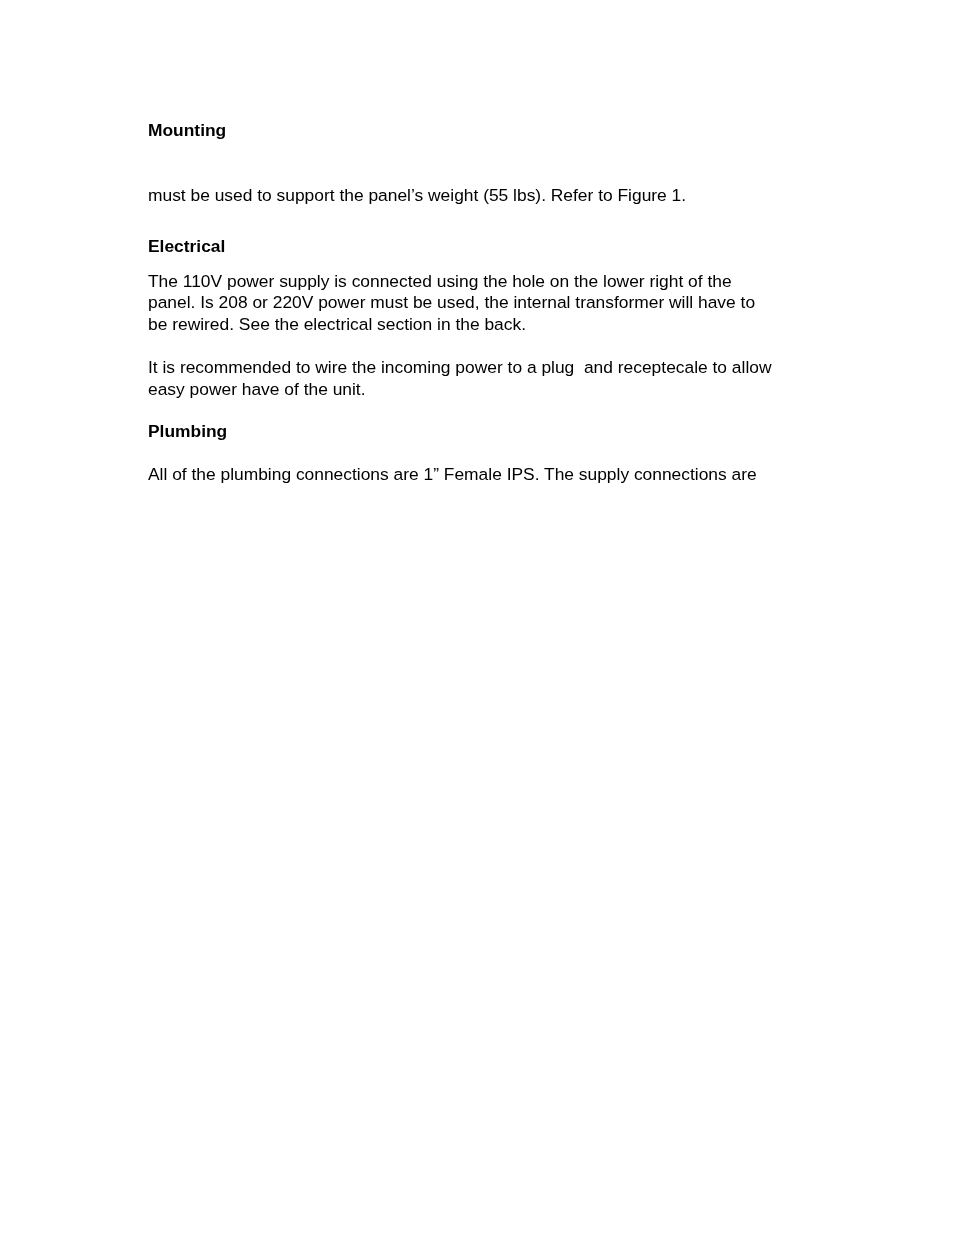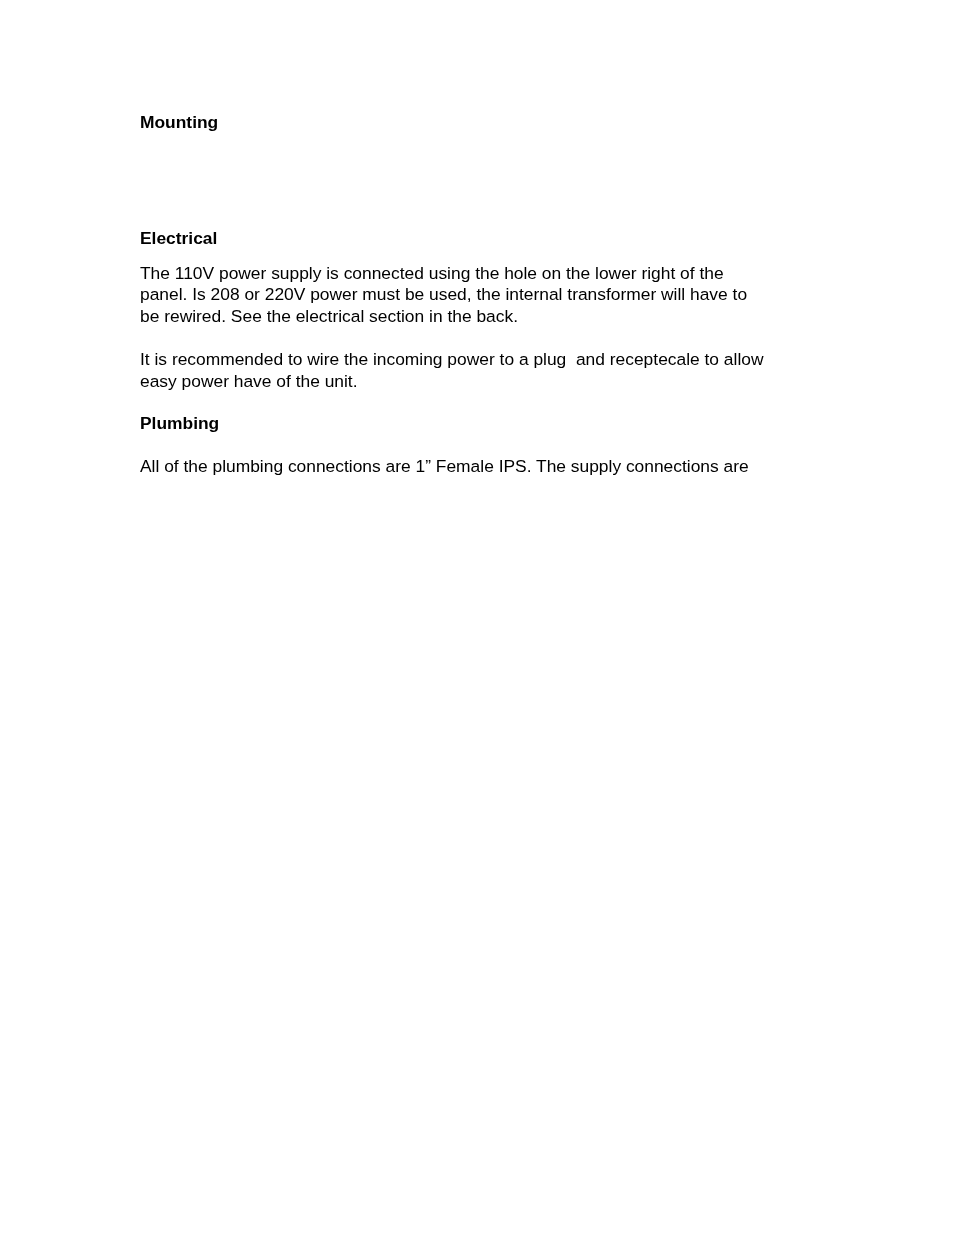--- a/index.html
+++ b/index.html
@@ -22,35 +22,36 @@
       width: 954px;
       height: 1235px;
       background: #ffffff;
     }
     .line {
       position: absolute;
       left: 140px;
       font-size: 17.4px;
       line-height: 21.5px;
       white-space: pre;
-      margin: 0;
+      margin: 8px;
     }
     .heading {
       font-weight: bold;
     }
     .indent {
       left: 197px;
     }
   </style>
 </head>
 <body>
 
 <div class="page">
 
   <p class="line heading" style="top:112px;">Mounting</p>
+  <p class="line" style="top:177px;">must be used to support the panel’s weight (55 lbs). Refer to Figure 1.</p>
 
   <p class="line heading" style="top:228px;">Electrical</p>
   <p class="line" style="top:263px;">The 110V power supply is connected using the hole on the lower right of the</p>
   <p class="line" style="top:284px;">panel. Is 208 or 220V power must be used, the internal transformer will have to</p>
   <p class="line" style="top:349px;">It is recommended to wire the incoming power to a plug  and receptecale to allow</p>
 
   <p class="line" style="top:306px;">be rewired. See the electrical section in the back.</p>
   <p class="line" style="top:371px;">easy power have of the unit.</p>
 
   <p class="line heading" style="top:413px;">Plumbing</p>

